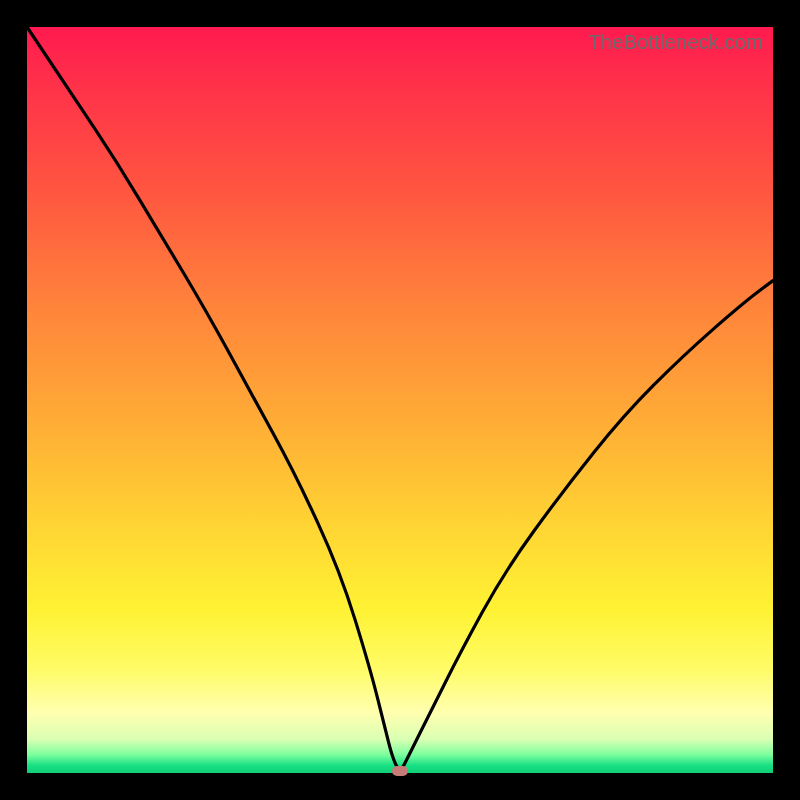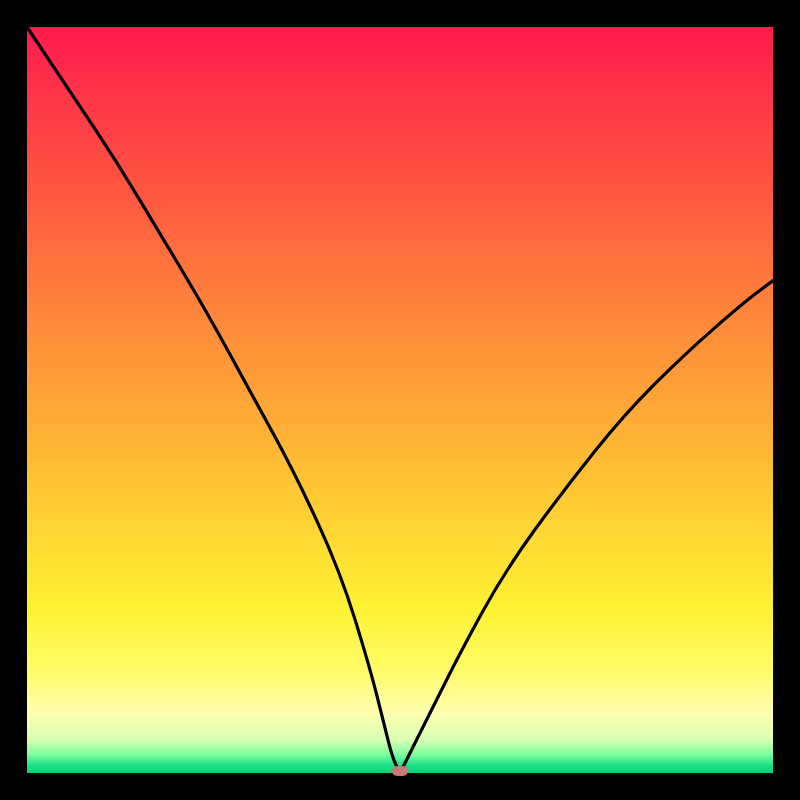--- a/index.html
+++ b/index.html
@@ -67,20 +67,21 @@
     background: #c77b76;
     border-radius: 5px;
   }
 </style>
 </head>
 <body>
 
 <div class="frame">
   <div class="plot">
 
+    <div class="watermark">TheBottleneck.com</div>
 
     <svg class="curve" viewBox="0 0 746 746" preserveAspectRatio="none">
       <path id="curve-path" fill="none" stroke="#000" stroke-width="3.2" stroke-linecap="round" stroke-linejoin="round" d="M 0.0 0.0 Q 44.8 67.1 67.1 100.7 Q 89.5 134.3 111.9 171.6 Q 134.3 208.9 156.7 246.2 Q 179.0 283.5 201.4 324.5 Q 223.8 365.5 246.2 406.6 Q 268.6 447.6 290.9 496.1 Q 313.3 544.6 328.2 593.1 Q 343.2 641.6 350.6 671.4 Q 358.1 701.2 361.8 716.2 Q 365.5 731.1 369.3 738.5 Q 373.0 746.0 376.7 738.5 Q 380.5 731.1 391.6 708.7 Q 402.8 686.3 417.8 656.5 Q 432.7 626.6 455.1 585.6 Q 477.4 544.6 507.3 503.5 Q 537.1 462.5 567.0 425.2 Q 596.8 387.9 626.6 358.1 Q 656.5 328.2 686.3 302.1 Q 716.2 276.0 731.1 264.8 T 746.0 253.6"></path>
     </svg>
 
     <div id="marker" class="marker" style="left: 365px; top: 739px;"></div>
 
   </div>
 </div>
 

